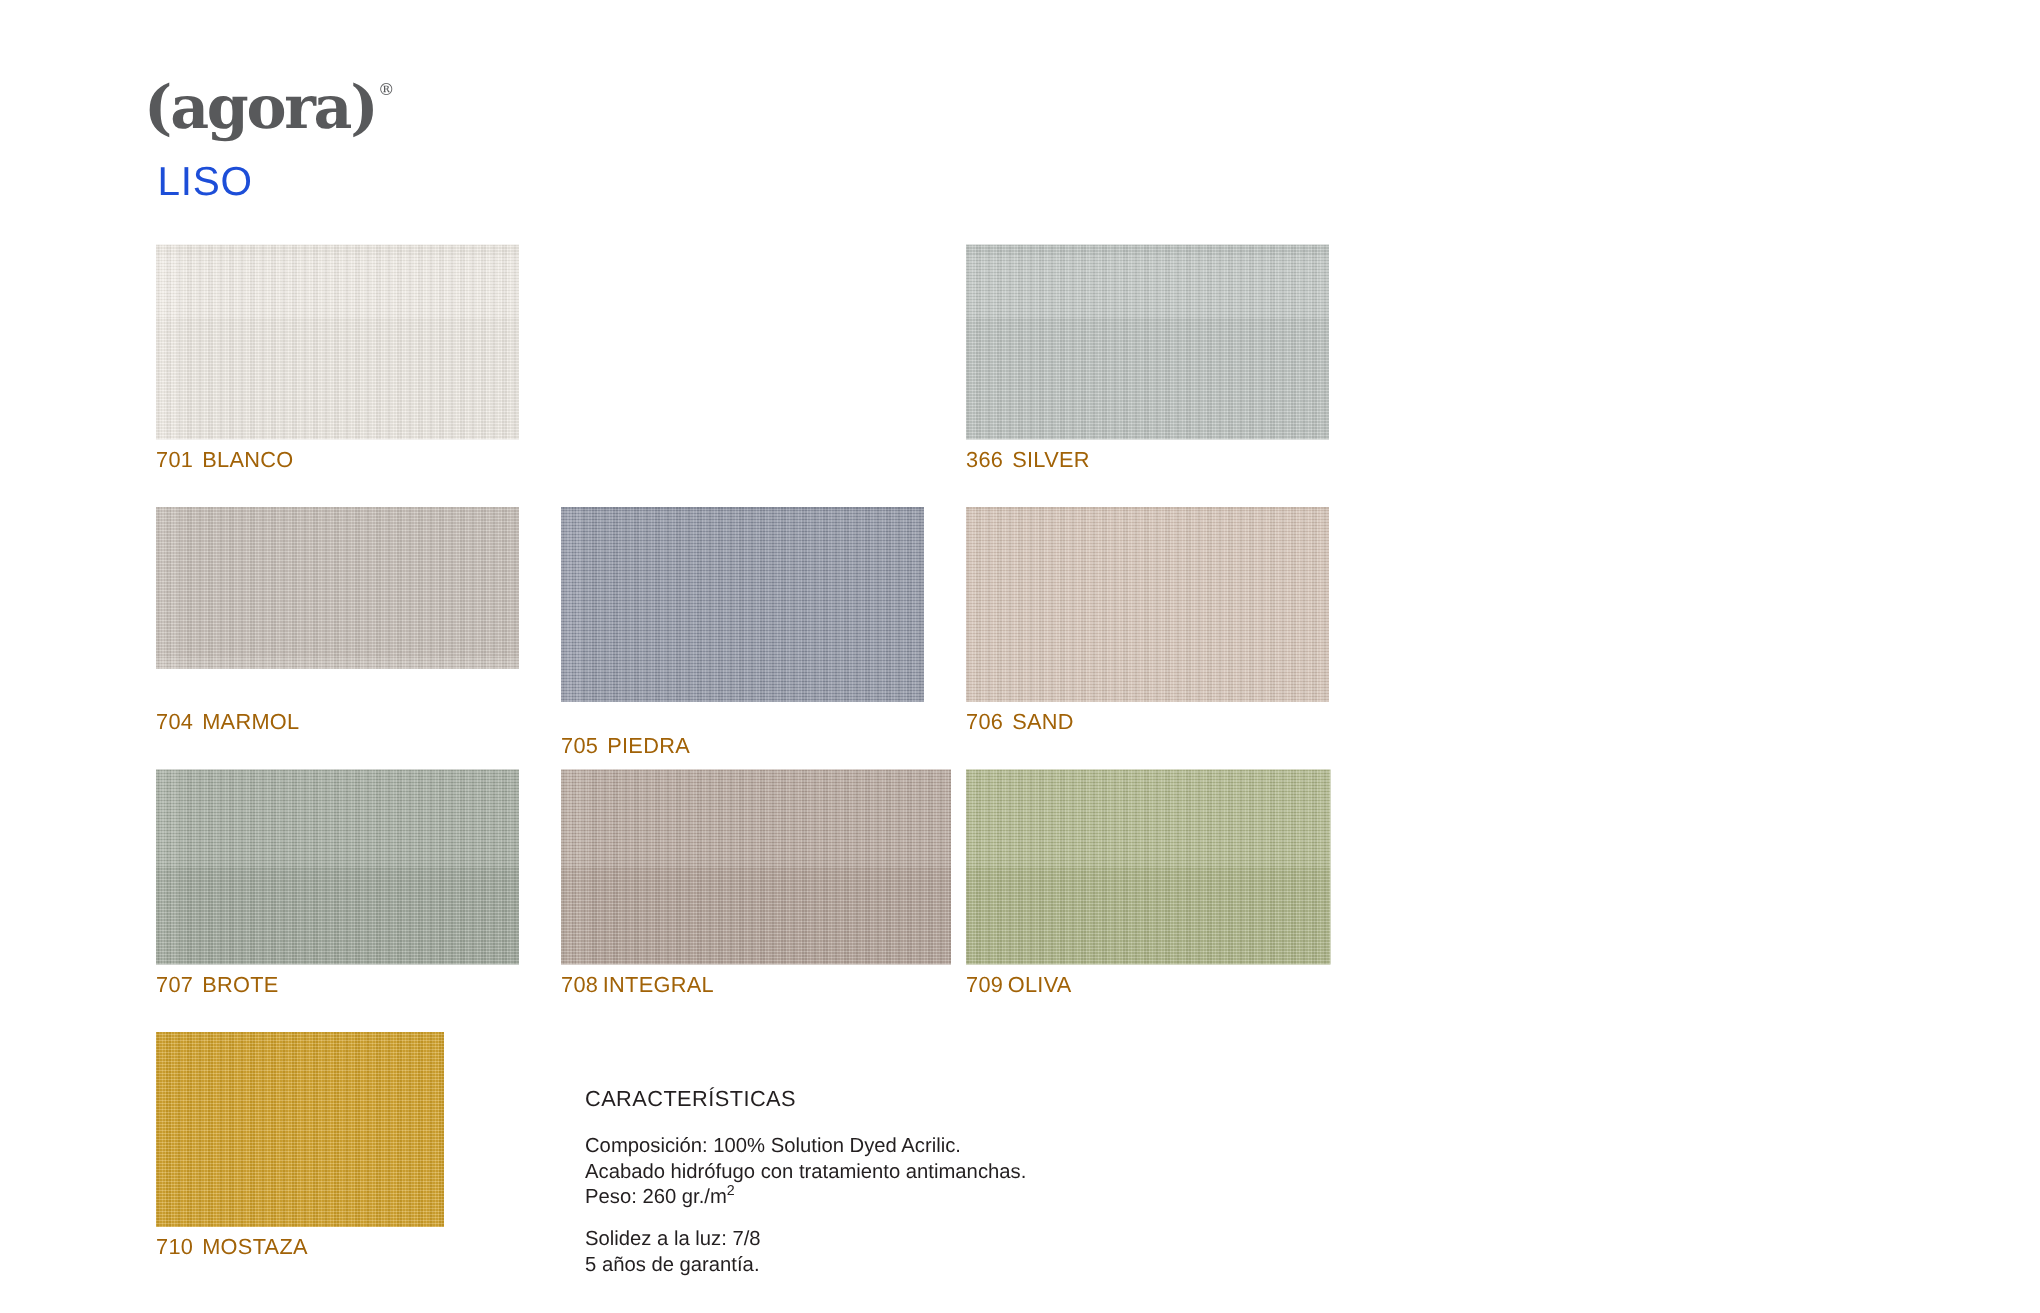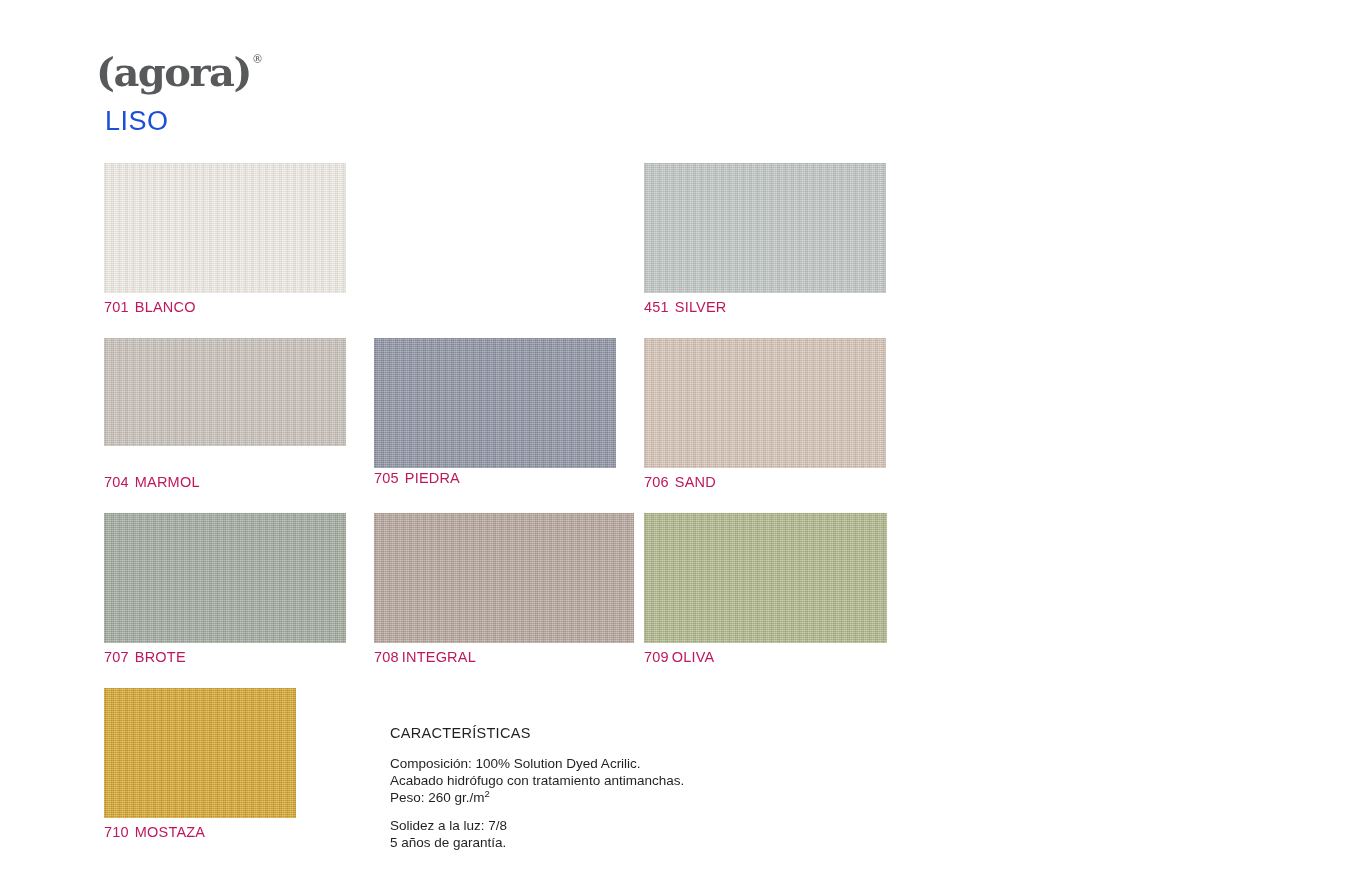--- a/index.html
+++ b/index.html
@@ -107,21 +107,21 @@
     pointer-events: none;
   }
 
   .swatch-label {
     position: absolute;
     left: 0;
     white-space: nowrap;
     font-size: 14.5px;
     font-weight: 400;
     letter-spacing: 0.2px;
-    color: #be185d;
+    color: #a16207;
   }
   .swatch-label .code {
     margin-right: 6px;
   }
   .swatch-label.tight .code {
     margin-right: 3px;
   }
 
   
   .characteristics {
@@ -163,29 +163,29 @@
 
   <div class="collection-title">LISO</div>
 
   <div class="swatch-grid">
       <div class="swatch-cell" style="left: 104px; top: 163px; width: 242px; height: 130px;">
         <div class="swatch-chip" style="background: rgb(240, 236, 229);"></div>
         <div class="swatch-label" style="top: 136px;"><span class="code">701</span><span class="name">BLANCO</span></div>
       </div>
       <div class="swatch-cell" style="left: 644px; top: 163px; width: 242px; height: 130px;">
         <div class="swatch-chip" style="background: rgb(191, 197, 194);"></div>
-        <div class="swatch-label" style="top: 136px;"><span class="code">451</span><span class="name">SILVER</span></div>
+        <div class="swatch-label" style="top: 136px;"><span class="code">366</span><span class="name">SILVER</span></div>
       </div>
       <div class="swatch-cell" style="left: 104px; top: 338px; width: 242px; height: 108px;">
         <div class="swatch-chip" style="background: rgb(200, 192, 184);"></div>
         <div class="swatch-label" style="top: 136px;"><span class="code">704</span><span class="name">MARMOL</span></div>
       </div>
       <div class="swatch-cell" style="left: 374px; top: 338px; width: 242px; height: 130px;">
         <div class="swatch-chip" style="background: rgb(138, 144, 160);"></div>
-        <div class="swatch-label" style="top: 132px;"><span class="code">705</span><span class="name">PIEDRA</span></div>
+        <div class="swatch-label" style="top: 152px;"><span class="code">705</span><span class="name">PIEDRA</span></div>
       </div>
       <div class="swatch-cell" style="left: 644px; top: 338px; width: 242px; height: 130px;">
         <div class="swatch-chip" style="background: rgb(212, 194, 180);"></div>
         <div class="swatch-label" style="top: 136px;"><span class="code">706</span><span class="name">SAND</span></div>
       </div>
       <div class="swatch-cell" style="left: 104px; top: 513px; width: 242px; height: 130px;">
         <div class="swatch-chip" style="background: rgb(159, 168, 155);"></div>
         <div class="swatch-label" style="top: 136px;"><span class="code">707</span><span class="name">BROTE</span></div>
       </div>
       <div class="swatch-cell" style="left: 374px; top: 513px; width: 260px; height: 130px;">

